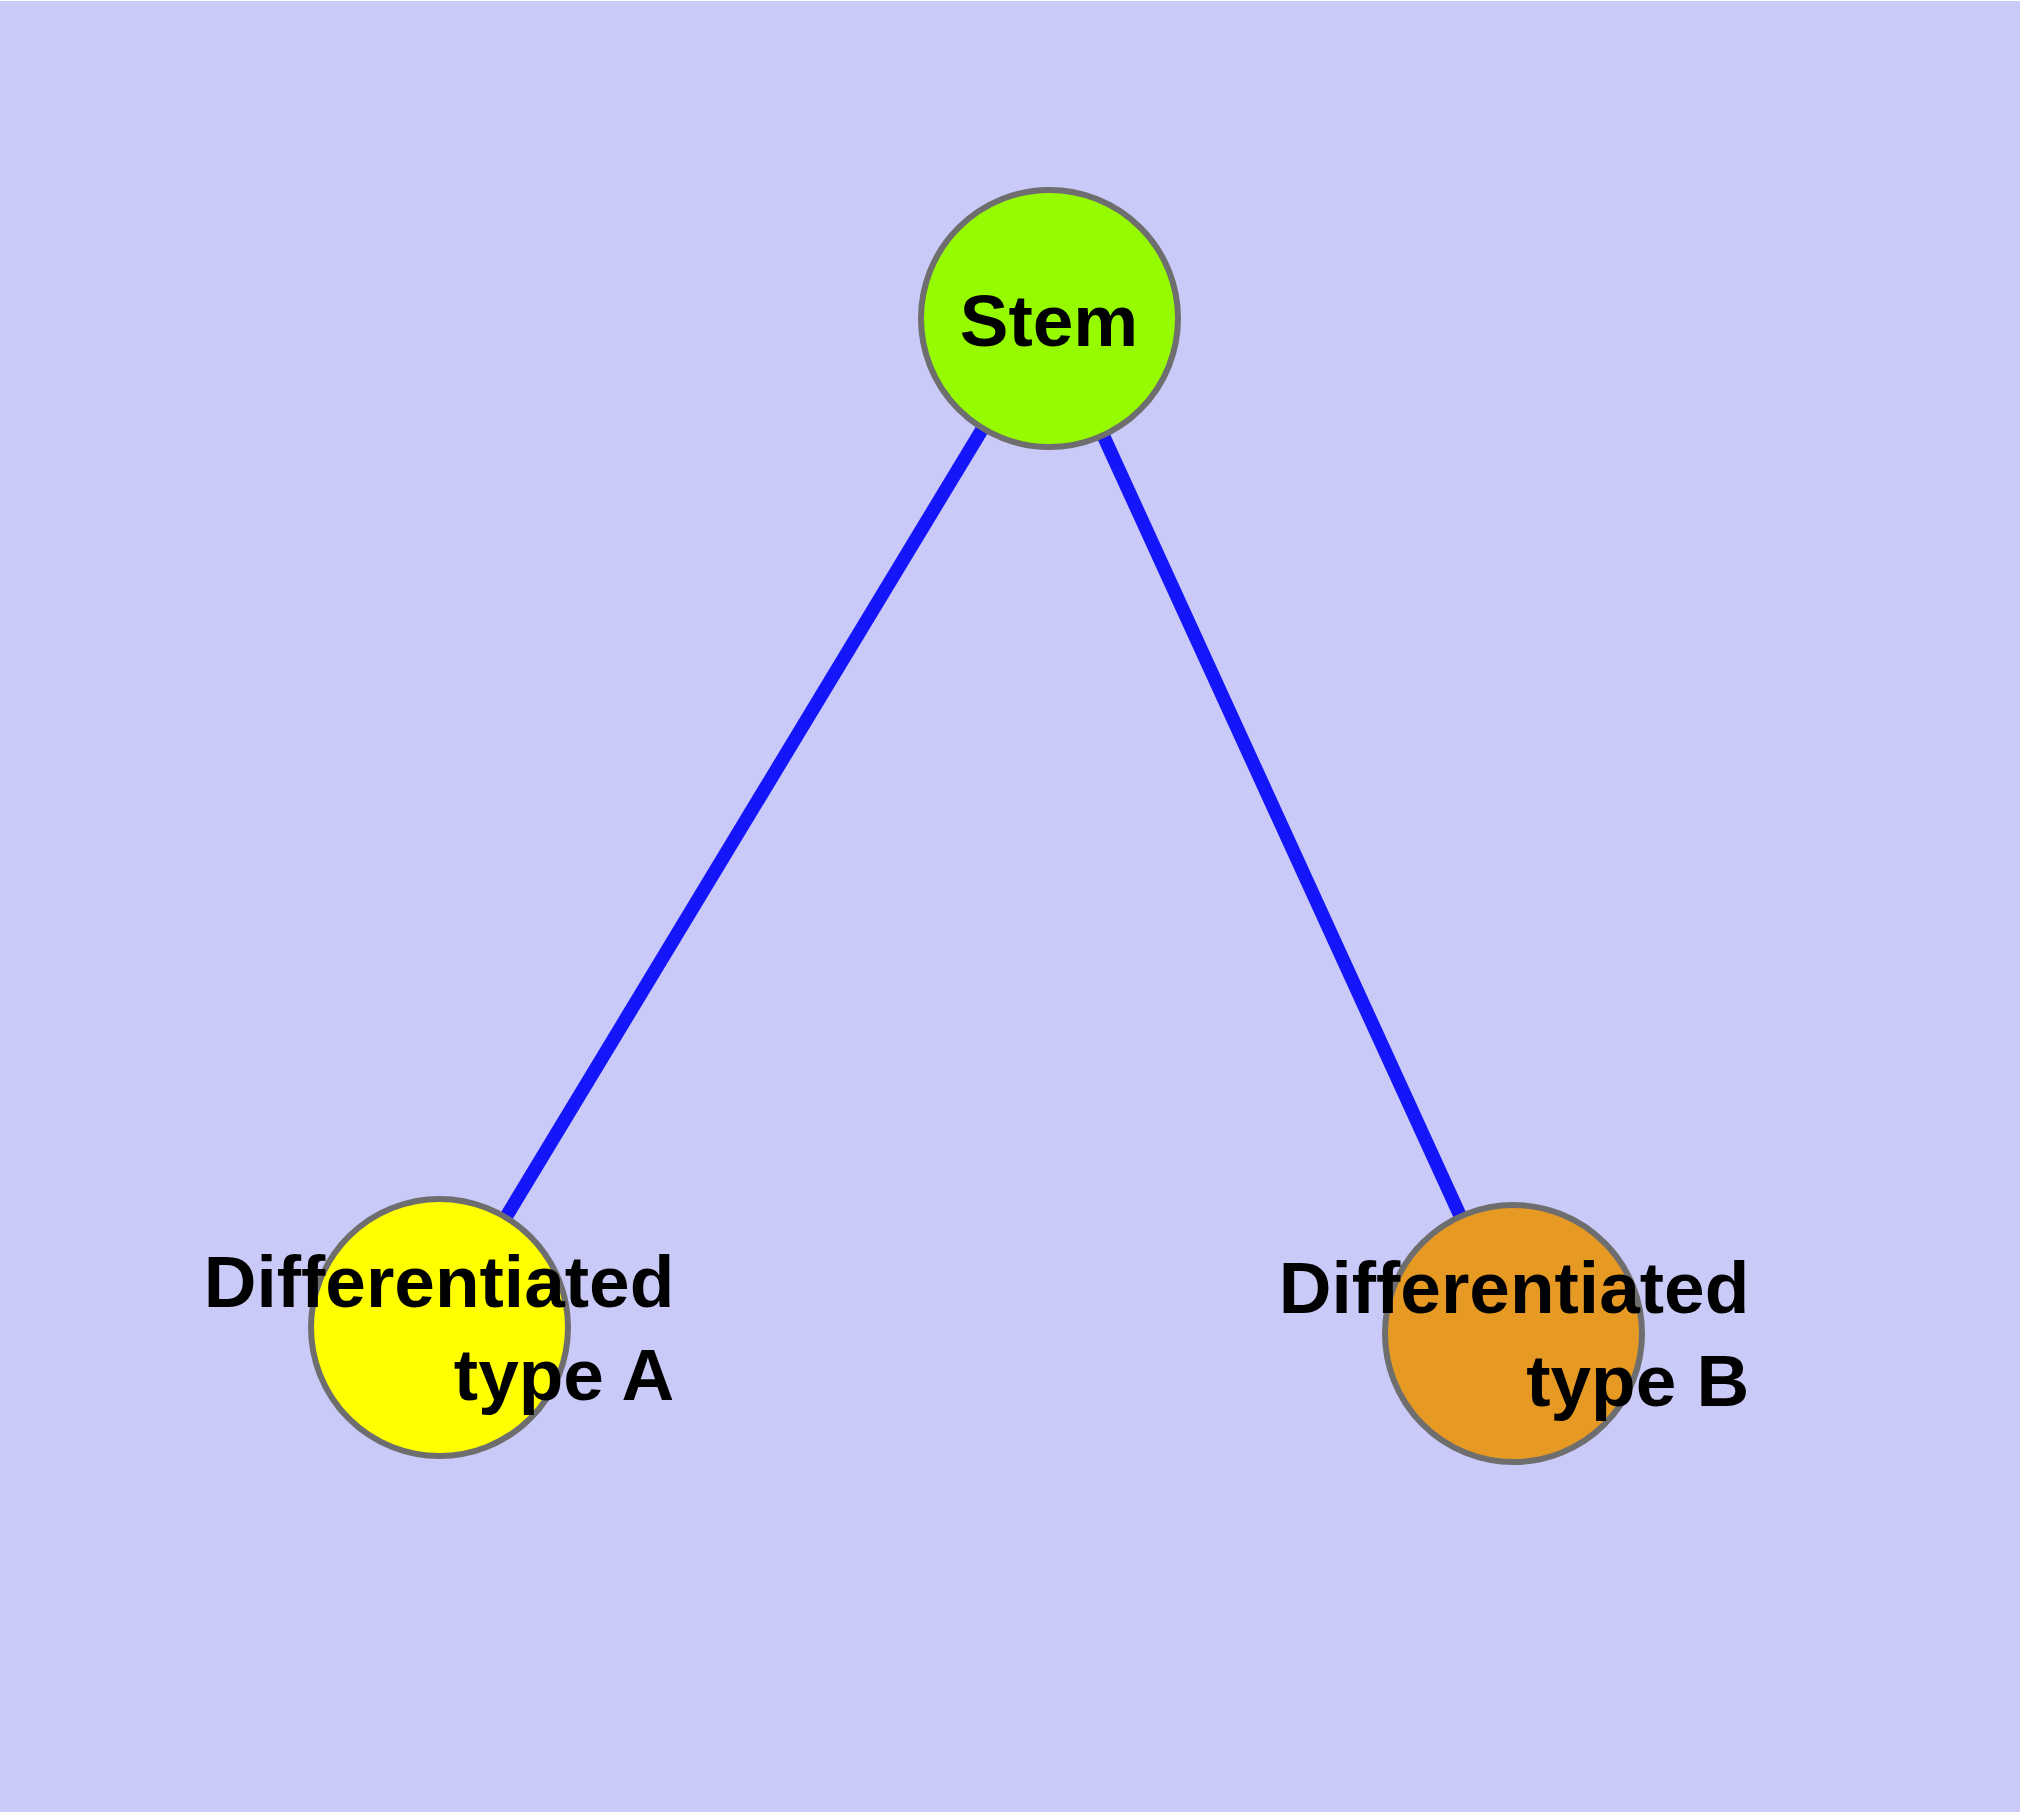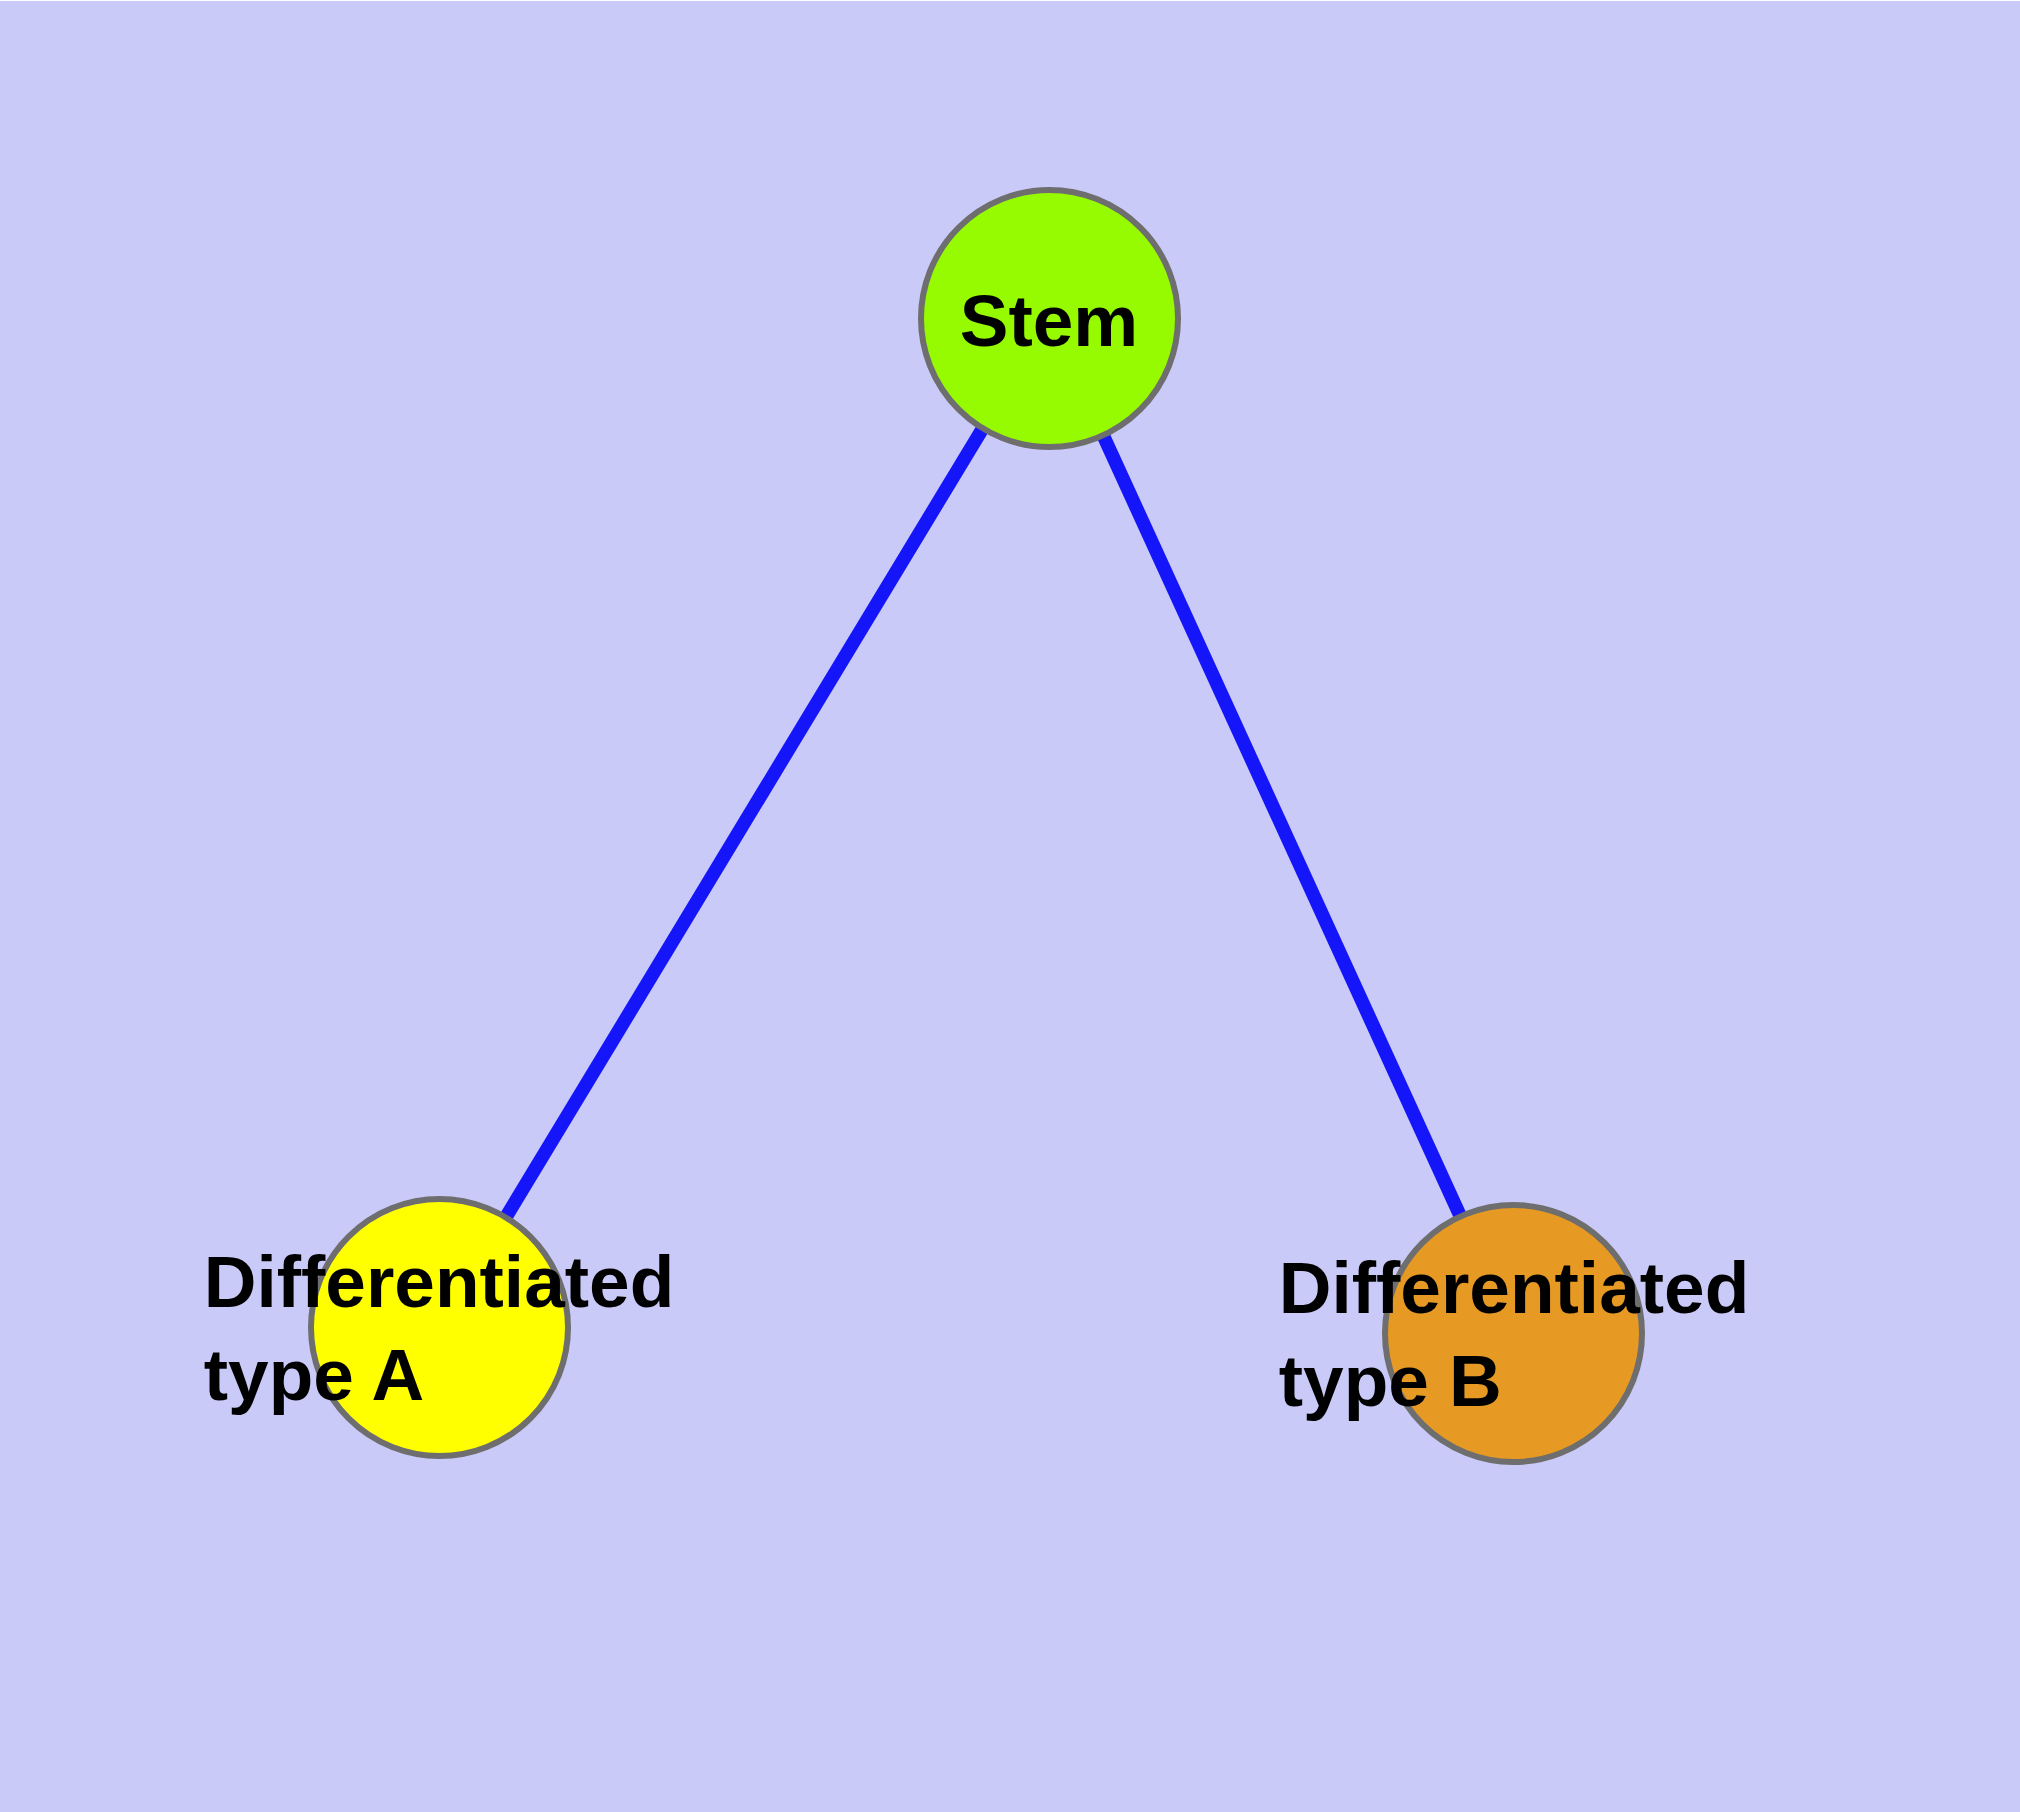--- a/index.html
+++ b/index.html
@@ -36,21 +36,21 @@
   #node-stem   { left: 918px; top: 186px;  }
   #node-type-a { left: 308px;  top: 1195px; }
   #node-type-b { left: 1382px; top: 1201px; }
   .node-label {
     position: absolute;
     transform: translate(-50%, -50%);
     color: #000000;
     font-weight: bold;
     font-size: 73px;
     line-height: 93px;
-    text-align: left;
+    text-align: right;
     white-space: pre-line;
     pointer-events: none;
   }
   #label-stem   { left: 1049px; top: 319px;  }
   #label-type-a { left: 439px;  top: 1327px; }
   #label-type-b { left: 1514px; top: 1333px; }
 </style>
 </head>
 <body>
 

